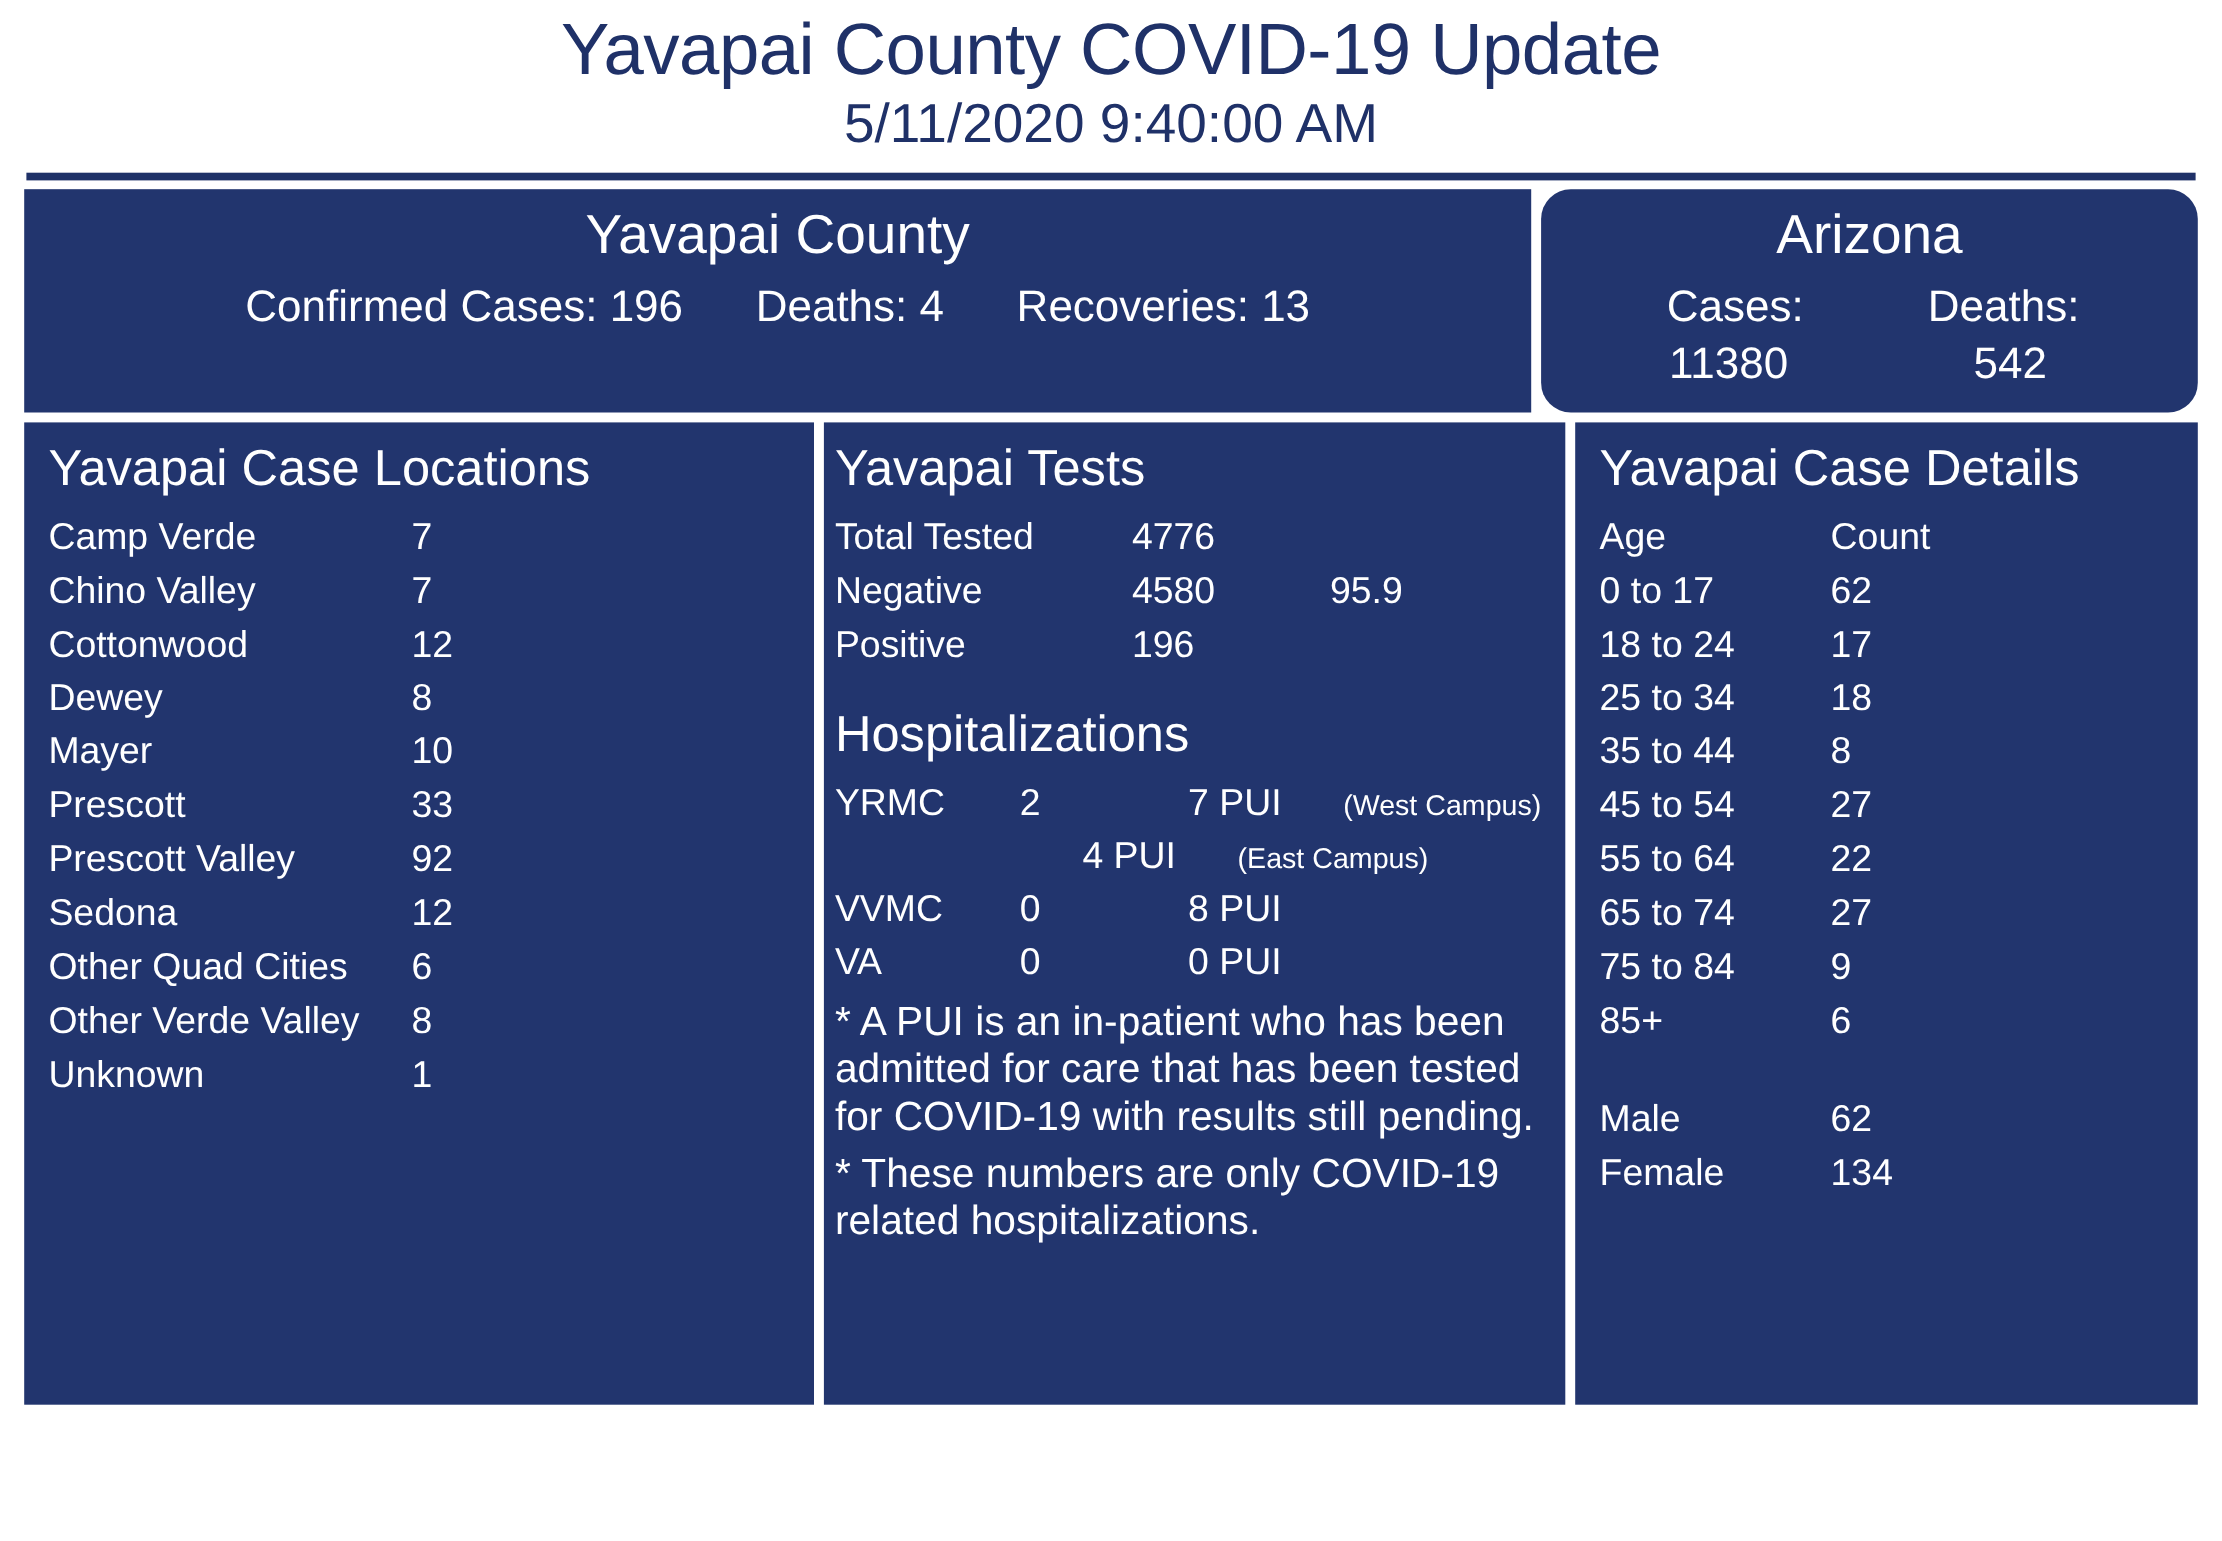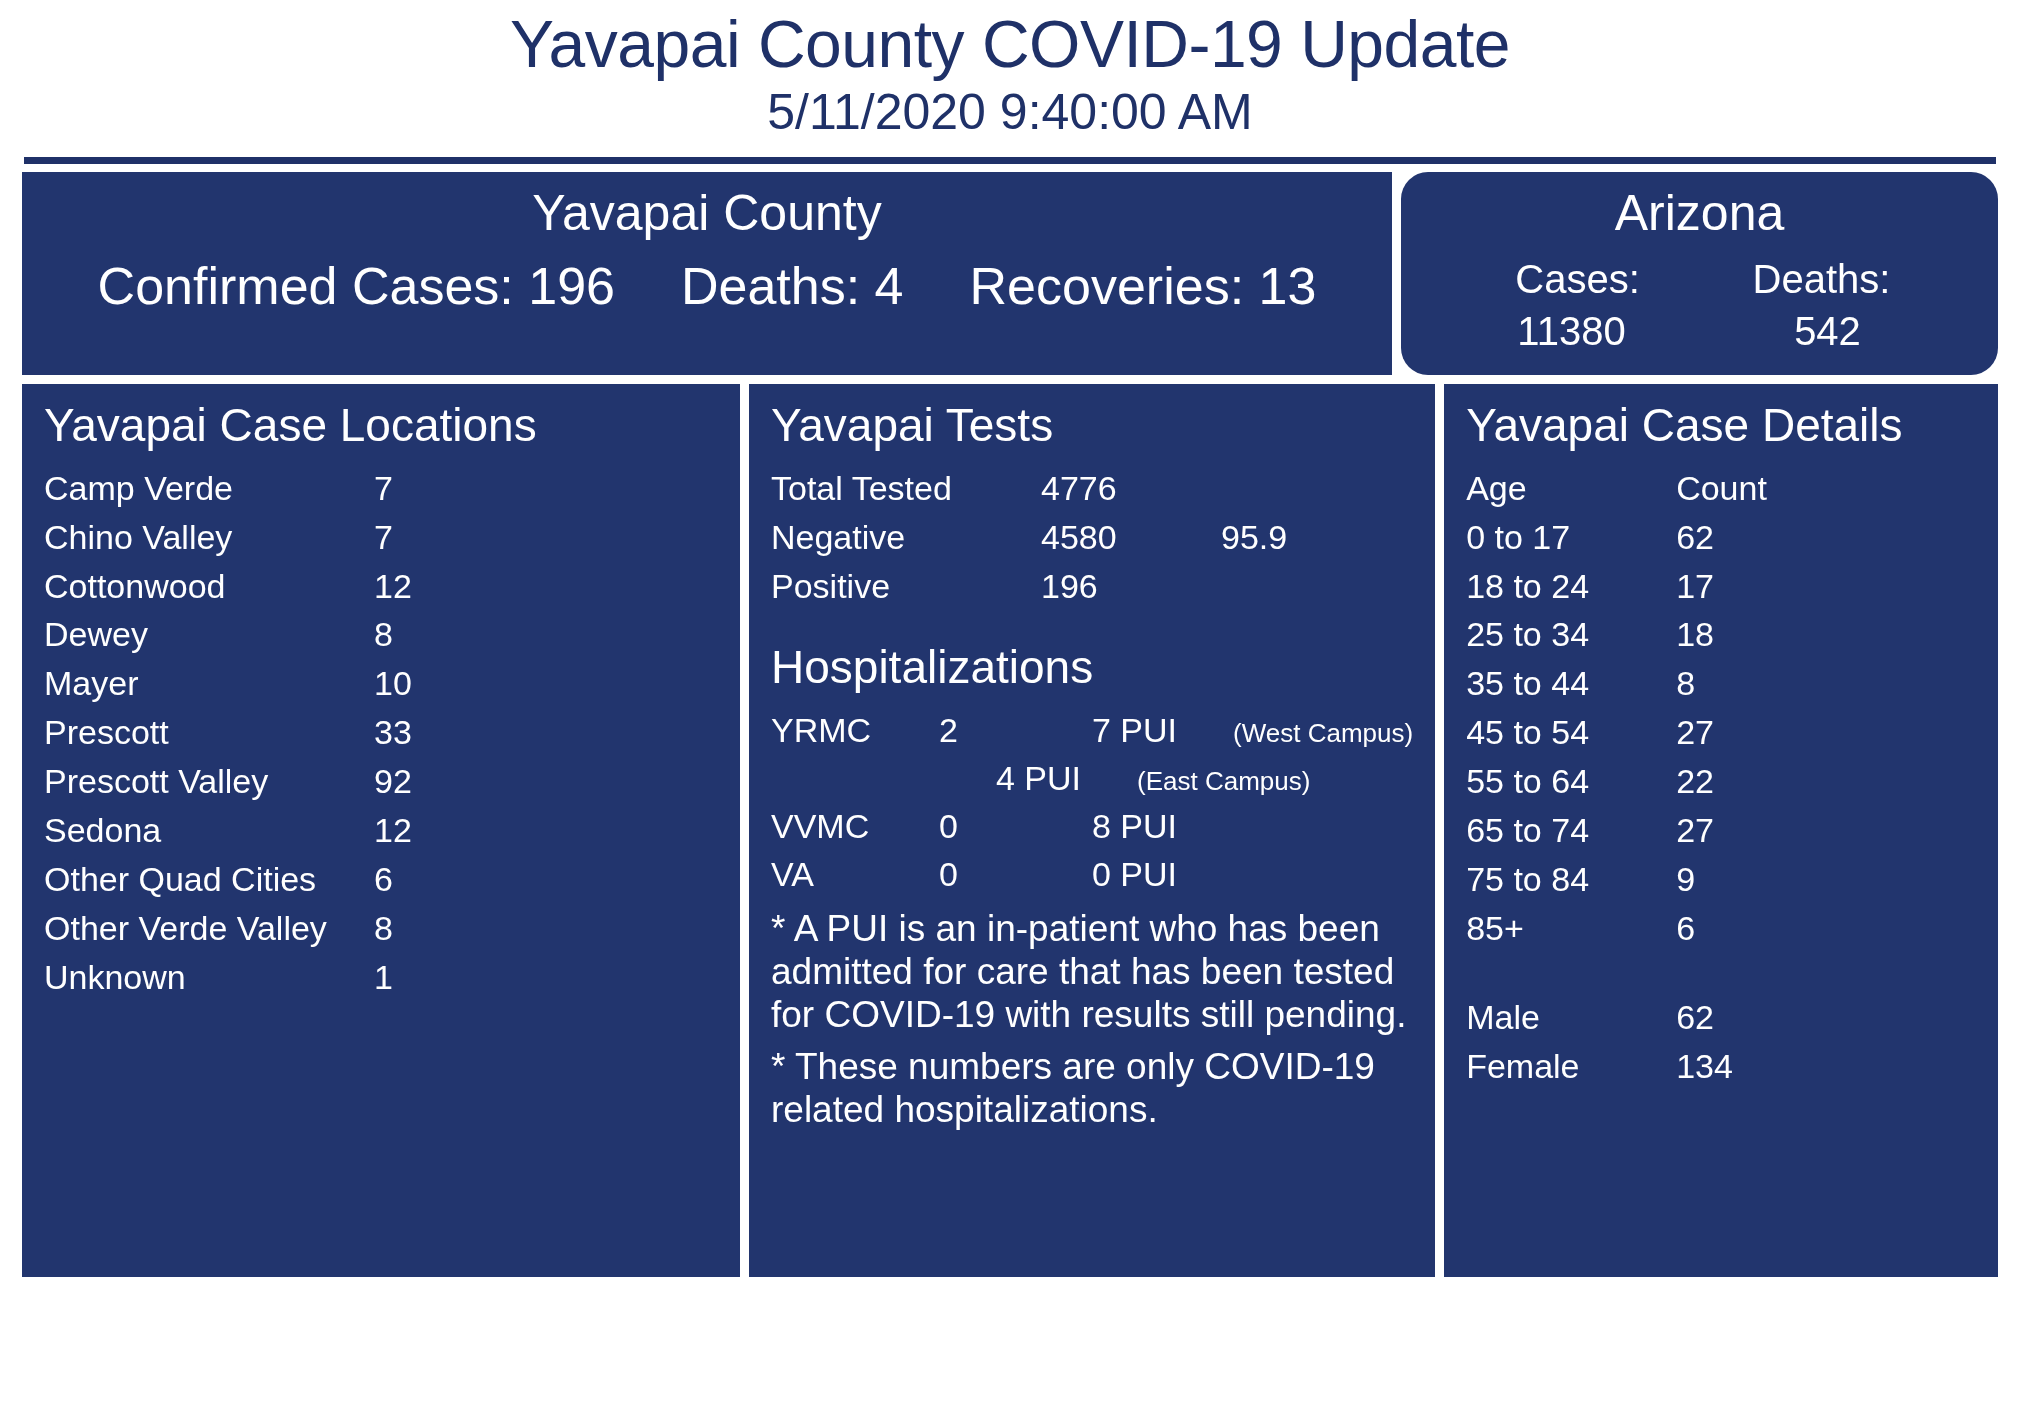--- a/index.html
+++ b/index.html
@@ -68,21 +68,21 @@
   .panel-heading-center {
     text-align: center;
     font-size: 50px;
     line-height: 1.18;
     font-weight: 400;
   }
   .stat-line {
     display: flex;
     justify-content: center;
     gap: 66px;
-    font-size: 52px;
+    font-size: 40px;
     line-height: 1.3;
     margin-top: 10px;
     white-space: nowrap;
   }
   .az-stat-head {
     display: flex;
     justify-content: center;
     gap: 54px;
     font-size: 40px;
     line-height: 1.3;
@@ -98,21 +98,21 @@
   .az-col { min-width: 190px; text-align: center; }
 
   .bottom-row {
     display: flex;
     gap: 9px;
     margin-top: 9px;
     align-items: stretch;
     height: 893px;
   }
   .col-a { flex: 0 0 718px; padding: 14px 22px 10px 22px; }
-  .col-b { flex: 0 0 643px; padding: 14px 22px 10px 22px; }
+  .col-b { flex: 0 0 643px; padding: 14px 22px 10px 10px; }
   .col-c { flex: 1 1 auto; padding: 14px 22px 10px 22px; }
 
   .section-title {
     font-size: 46px;
     line-height: 1.2;
     font-weight: 400;
     margin-bottom: 10px;
   }
   .section-title.sub {
     margin-top: 30px;

